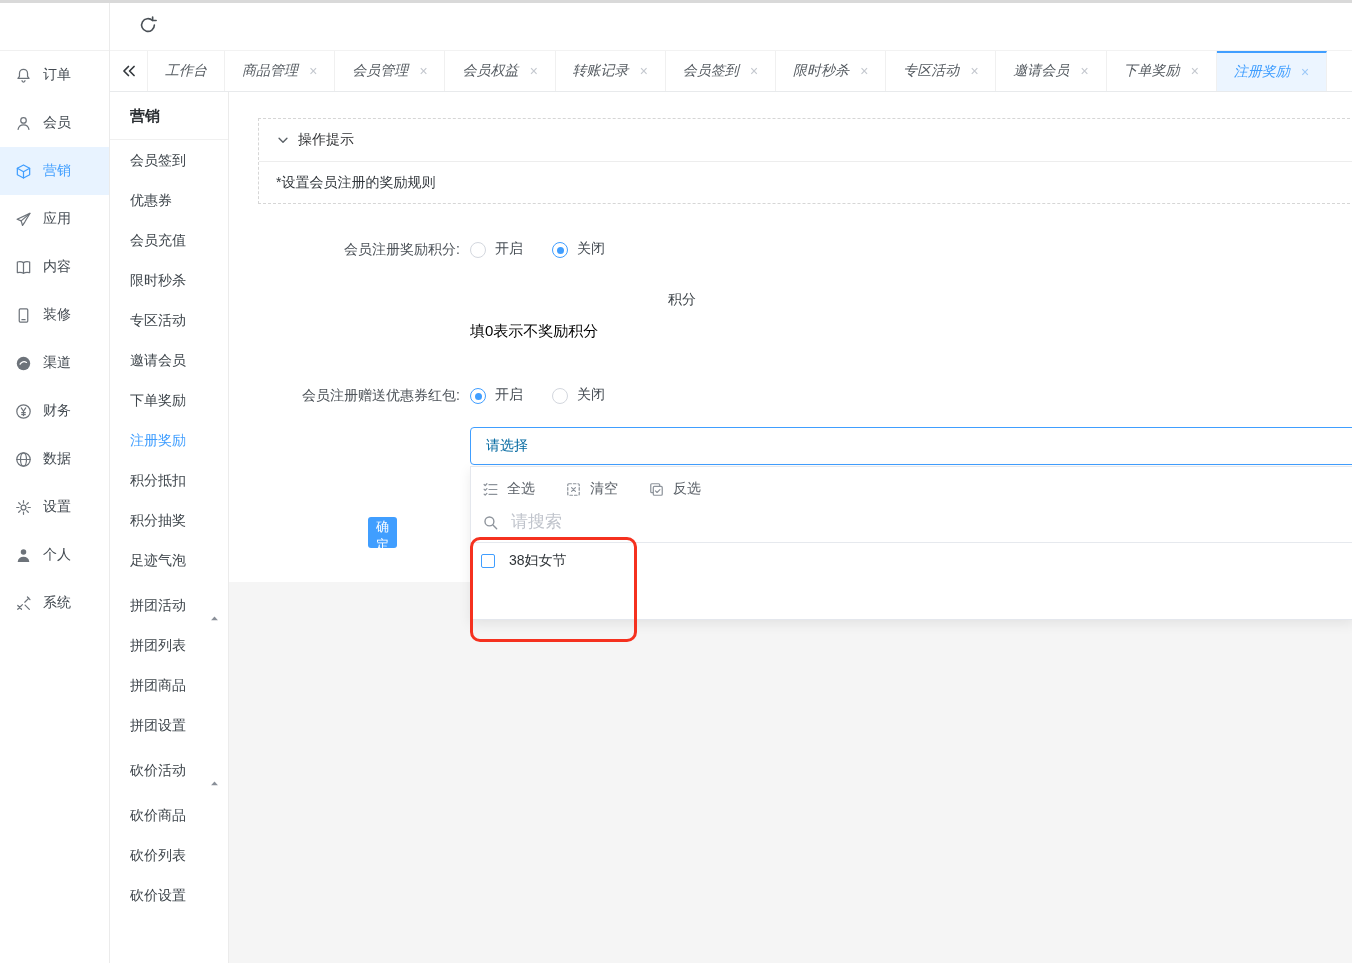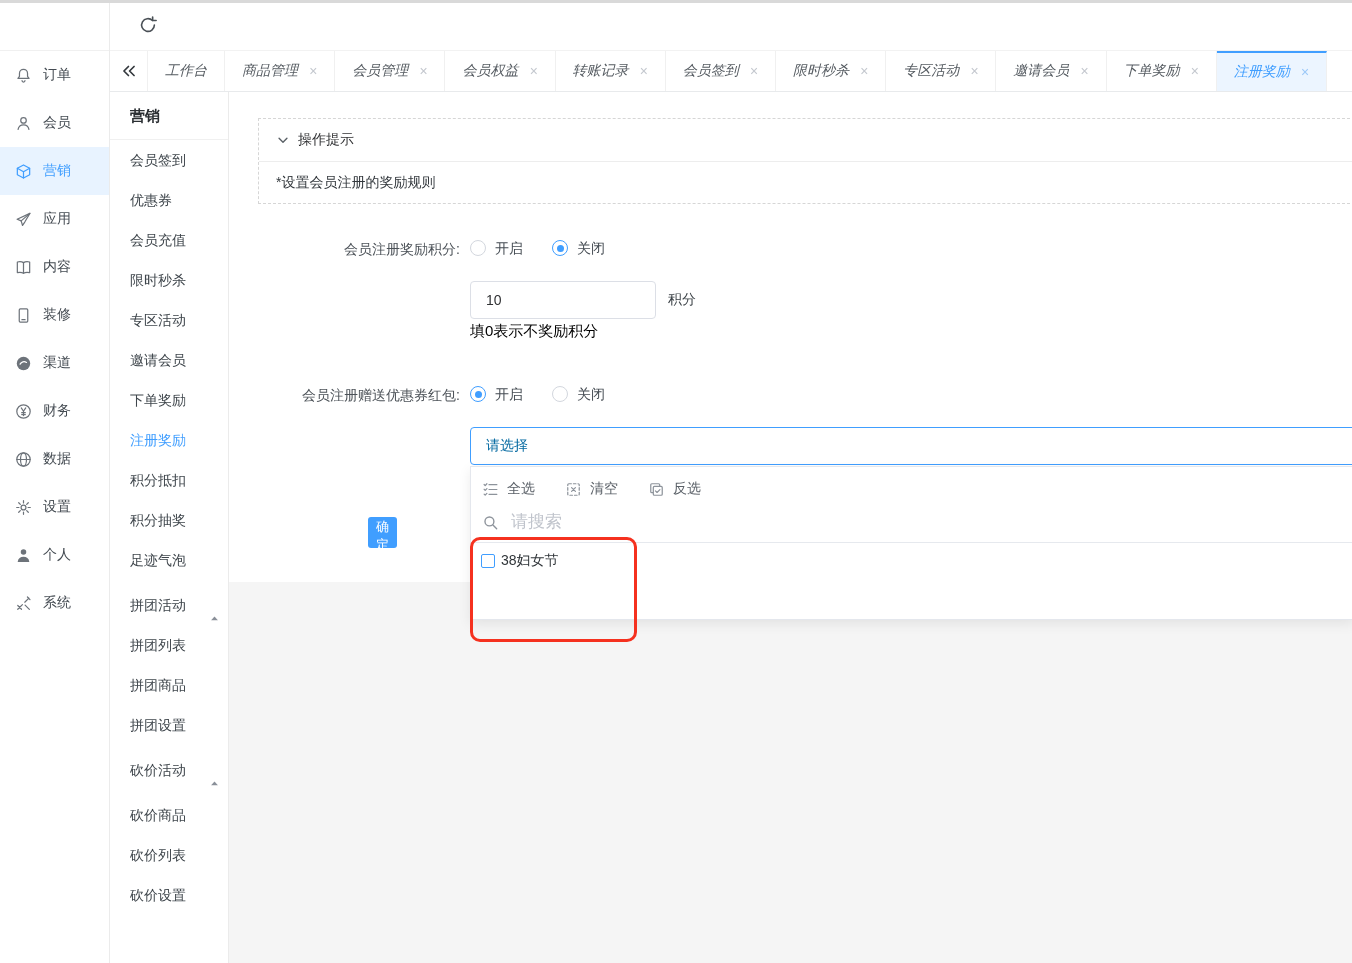--- a/index.html
+++ b/index.html
@@ -53,21 +53,21 @@
   .tips-header .chev{color:#5a6066;display:flex;}
   .tips-body{height:41px;line-height:41px;padding-left:17px;color:#33383d;}
 
   .form-label{position:absolute;left:0;width:231px;text-align:right;color:#4c5258;}
   .lbl1{top:149px;}
   .lbl2{top:295px;}
 
   .radio-row{position:absolute;left:241px;height:32px;display:flex;align-items:center;gap:29px;}
   .row1{top:141px;}
   .row2{top:287px;}
-  .radio{display:flex;align-items:flex-start;gap:9px;cursor:pointer;color:#454c53;}
+  .radio{display:flex;align-items:flex-end;gap:9px;cursor:pointer;color:#454c53;}
   .rdot{width:14px;height:14px;border:1px solid #d3d7de;border-radius:50%;background:#fff;display:flex;align-items:center;justify-content:center;}
   .radio.checked .rdot{border-color:#409eff;}
   .radio.checked .rdot i{width:7px;height:7px;border-radius:50%;background:#409eff;display:block;}
 
   .num-input{position:absolute;left:241px;top:189px;width:186px;height:38px;box-sizing:border-box;border:1px solid #dcdfe6;border-radius:4px;padding:0 15px;font-size:14px;color:#303133;outline:none;font-family:inherit;}
   .unit{position:absolute;left:439px;top:199px;color:#3c4247;}
   .hint{position:absolute;left:241px;top:230px;font-size:15px;color:#000000;}
 
   .confirm{position:absolute;left:139px;top:425px;width:29px;height:31px;background:#409eff;border:none;border-radius:3px;color:#fff;font-size:13px;cursor:pointer;font-family:inherit;}
 
@@ -76,21 +76,21 @@
 
   .dropdown{position:absolute;left:241px;top:374px;right:-2px;height:154px;box-sizing:border-box;background:#fff;border:1px solid #e4e7ed;box-shadow:0 4px 12px rgba(0,0,0,.08);z-index:2;}
   .dd-actions{display:flex;align-items:center;gap:30px;padding:13px 0 0 11px;color:#5b6168;}
   .dd-action{display:flex;align-items:center;gap:8px;cursor:pointer;}
   .dd-action .aicon{color:#8d939b;display:flex;}
   .dd-search{display:flex;align-items:center;gap:10px;margin:13px 0 0 11px;height:22px;}
   .dd-search .search-ic{color:#8d939b;display:flex;}
   .dd-search input{border:none;outline:none;font-size:17px;font-family:inherit;color:#606266;width:220px;background:transparent;}
   .dd-search input::placeholder{color:#c0c4cc;}
   .dd-divider{border-top:1px solid #e6e9ee;margin-top:9px;}
-  .dd-option{height:36px;display:flex;align-items:center;gap:6px;padding-left:10px;color:#2f3438;cursor:pointer;}
+  .dd-option{height:36px;display:flex;align-items:center;gap:14px;padding-left:10px;color:#2f3438;cursor:pointer;}
   .cbx{width:14px;height:14px;box-sizing:border-box;border:1px solid #409eff;border-radius:2px;background:#fff;flex:0 0 auto;}
 
   .annotation{position:absolute;left:241px;top:445px;width:167px;height:105px;box-sizing:border-box;border:3px solid #f5311f;border-radius:10px;z-index:6;pointer-events:none;}
 </style>
 </head>
 <body>
 
 <div class="top-line"></div>
 
 <aside class="sidebar">
@@ -340,21 +340,20 @@
       <span>开启</span>
         </span>
         <span class="radio checked">
       <span class="rdot">
             <i></i>
           </span>
       <span>关闭</span>
         </span>
       </div>
 
-    <input class="num-input" value="10" style="">
     <div class="unit">积分</div>
     <div class="hint">填0表示不奖励积分</div>
 
     <div class="form-label lbl2">会员注册赠送优惠券红包:</div>
     <div class="radio-row row2" id="radio-coupon">
         <span class="radio checked">
       <span class="rdot">
             <i></i>
           </span>
       <span>开启</span>

